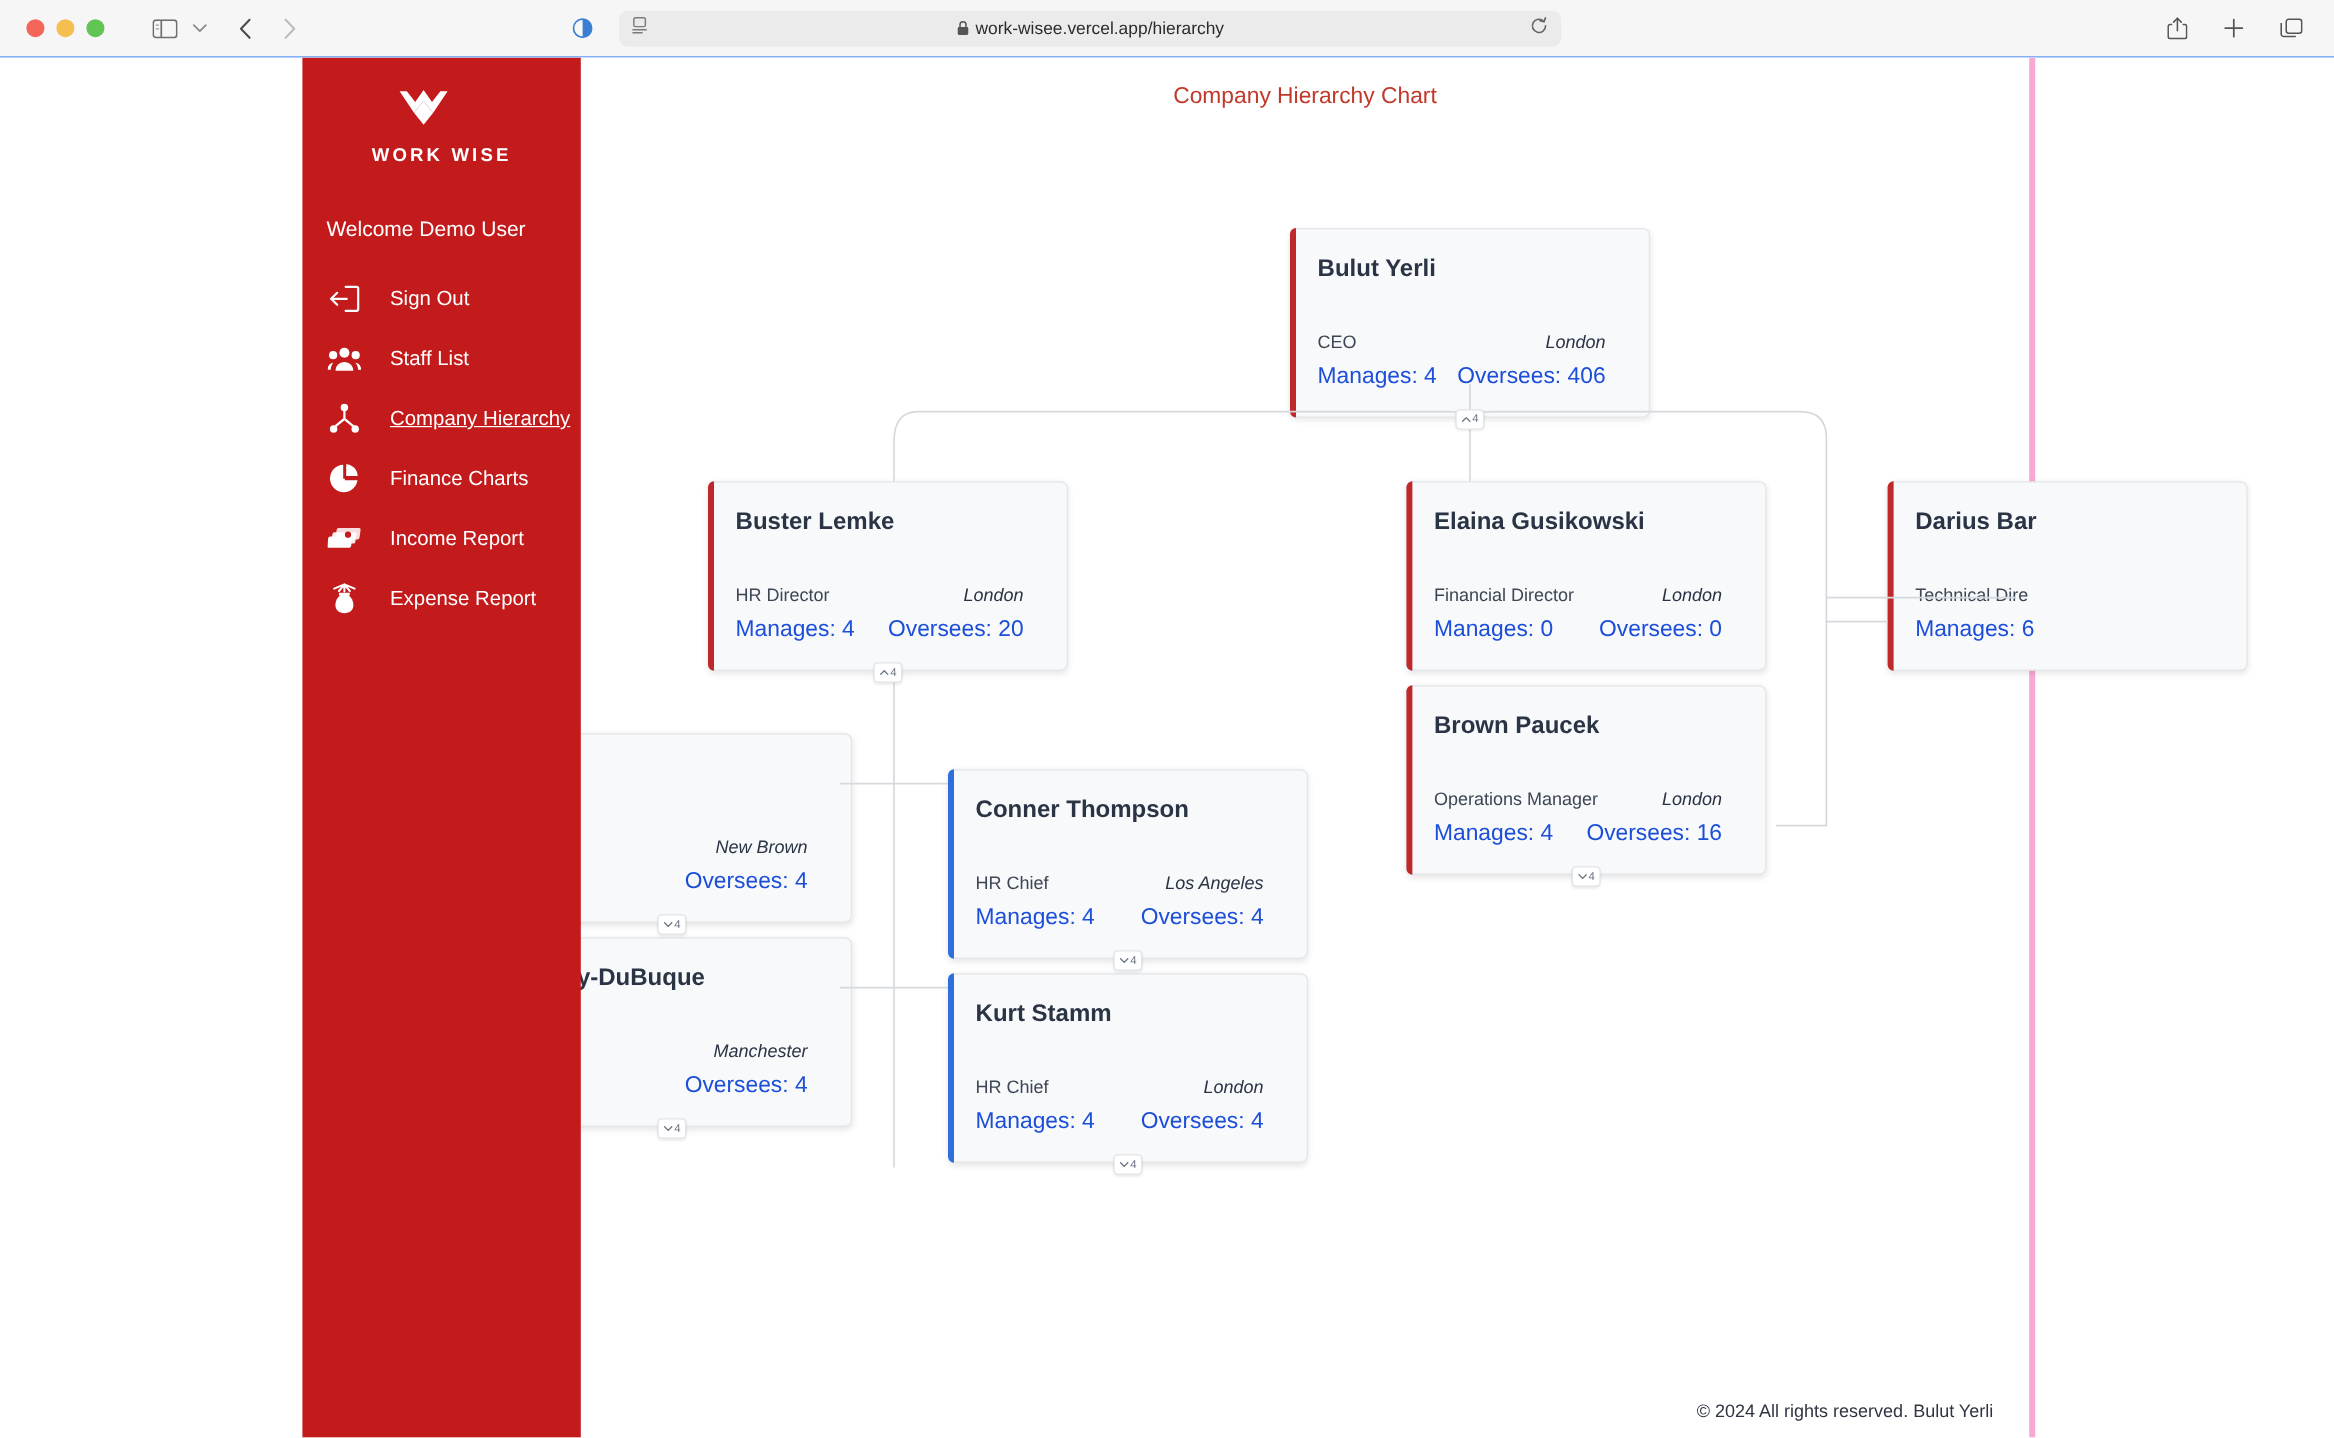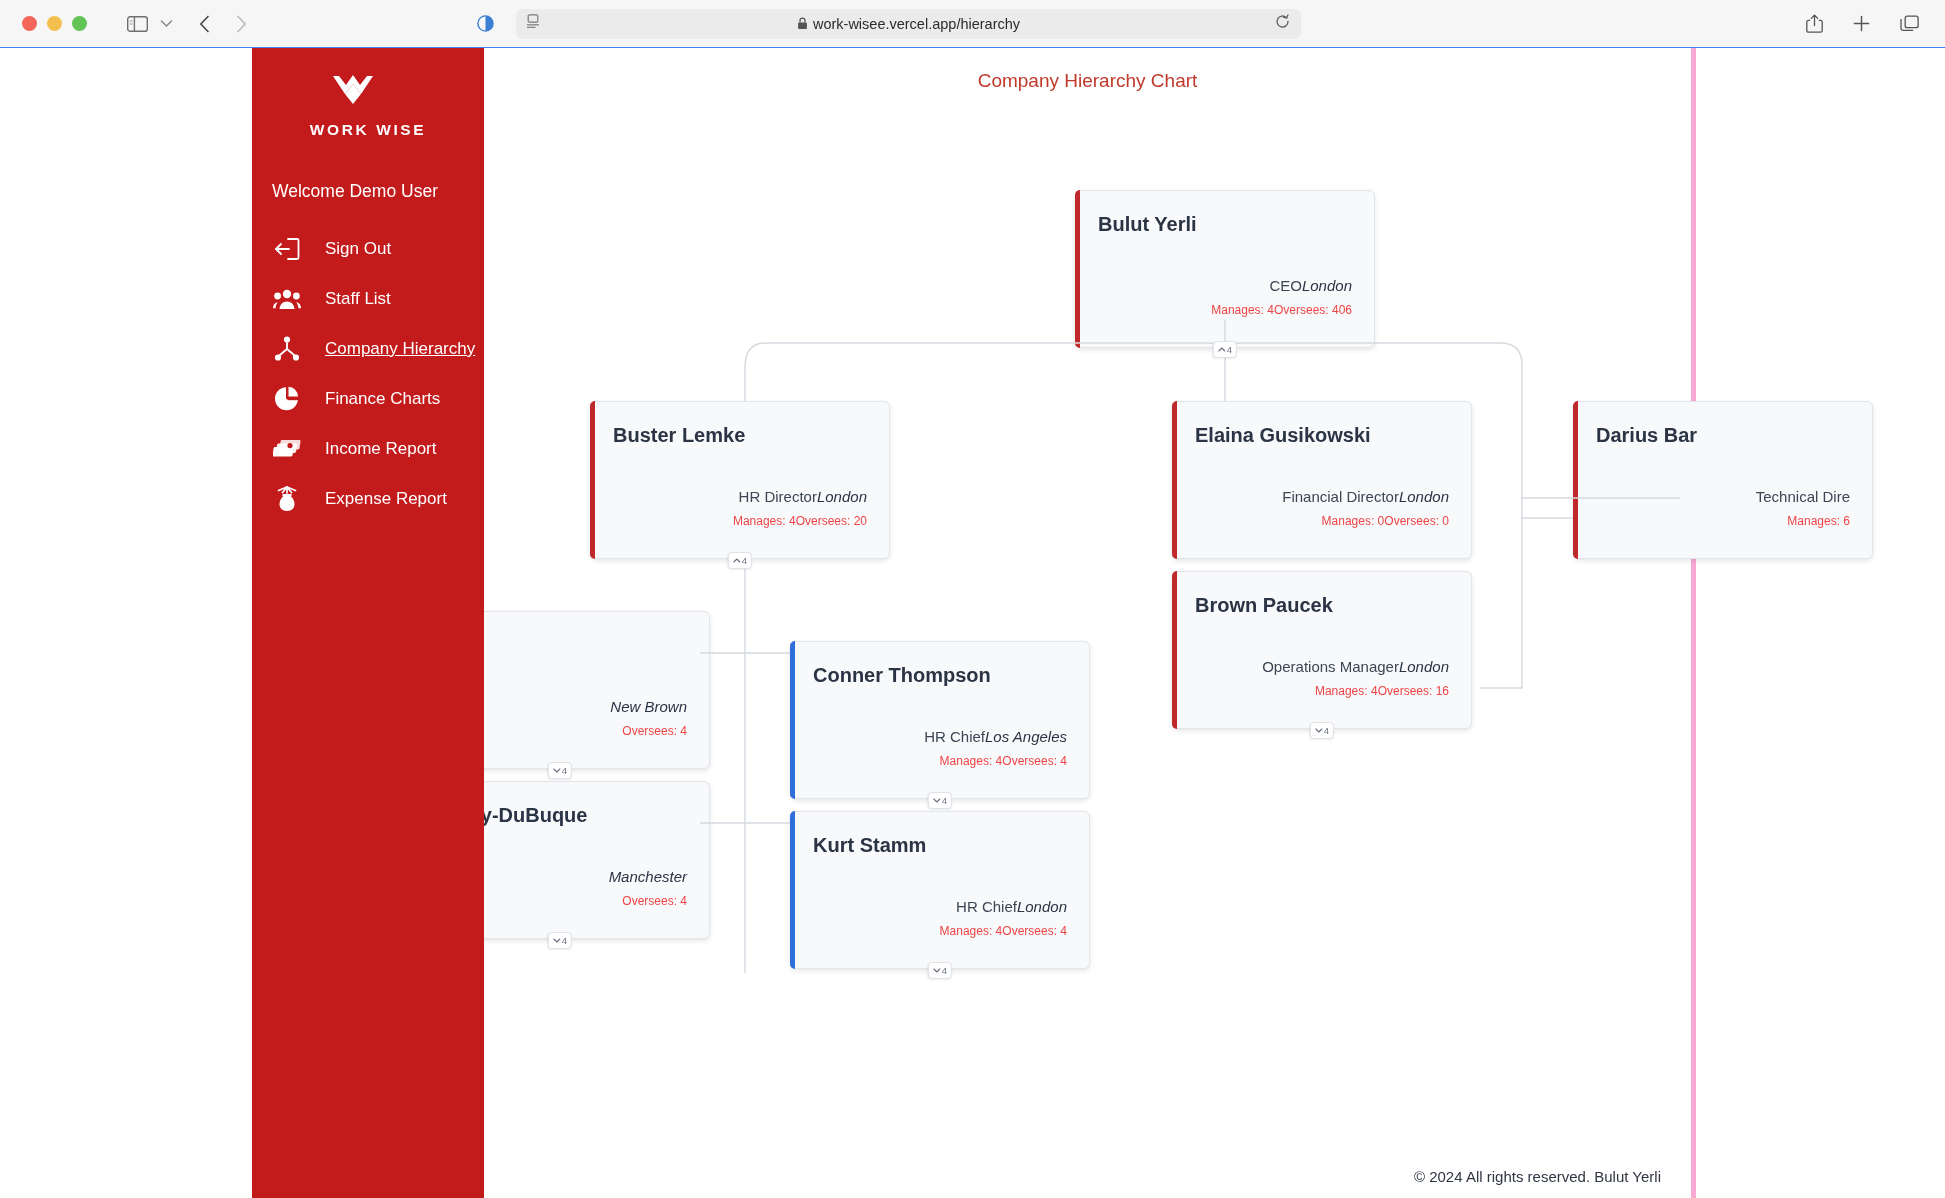--- a/index.html
+++ b/index.html
@@ -144,28 +144,28 @@
     border-top-left-radius: 6px; border-bottom-left-radius: 6px;
   }
   .card.accent-red::before { background: #c0292b; }
   .card.accent-blue::before { background: #2f6fdc; }
 
   .card-name {
     font-size: 20px; font-weight: bold; color: #2b3445;
     white-space: nowrap;
   }
   .card-row {
-    position: absolute; left: 22px; right: 22px;
-    display: flex; justify-content: flex-end; align-items: baseline;
+    position: absolute; left: 22px; right: 36px;
+    display: flex; justify-content: space-between; align-items: baseline;
   }
   .card-row.role-row { top: 86px; }
   .card-row.stat-row { top: 112px; }
   .card-role { font-size: 15px; color: #3d4654; white-space: nowrap; }
   .card-location { font-size: 15px; color: #2b3445; font-style: italic; white-space: nowrap; }
-  .card-manages, .card-oversees { font-size: 12px; color: #ef4444; white-space: nowrap; }
+  .card-manages, .card-oversees { font-size: 19px; color: #1d4ed8; white-space: nowrap; }
 
   .toggle {
     position: absolute;
     bottom: -11px; left: 50%; transform: translateX(-50%);
     min-width: 24px; height: 17px;
     padding: 0 4px;
     background: #ffffff;
     border: 1px solid #dfe3e8;
     border-radius: 4px;
     font-size: 9.5px; color: #6b7280;

